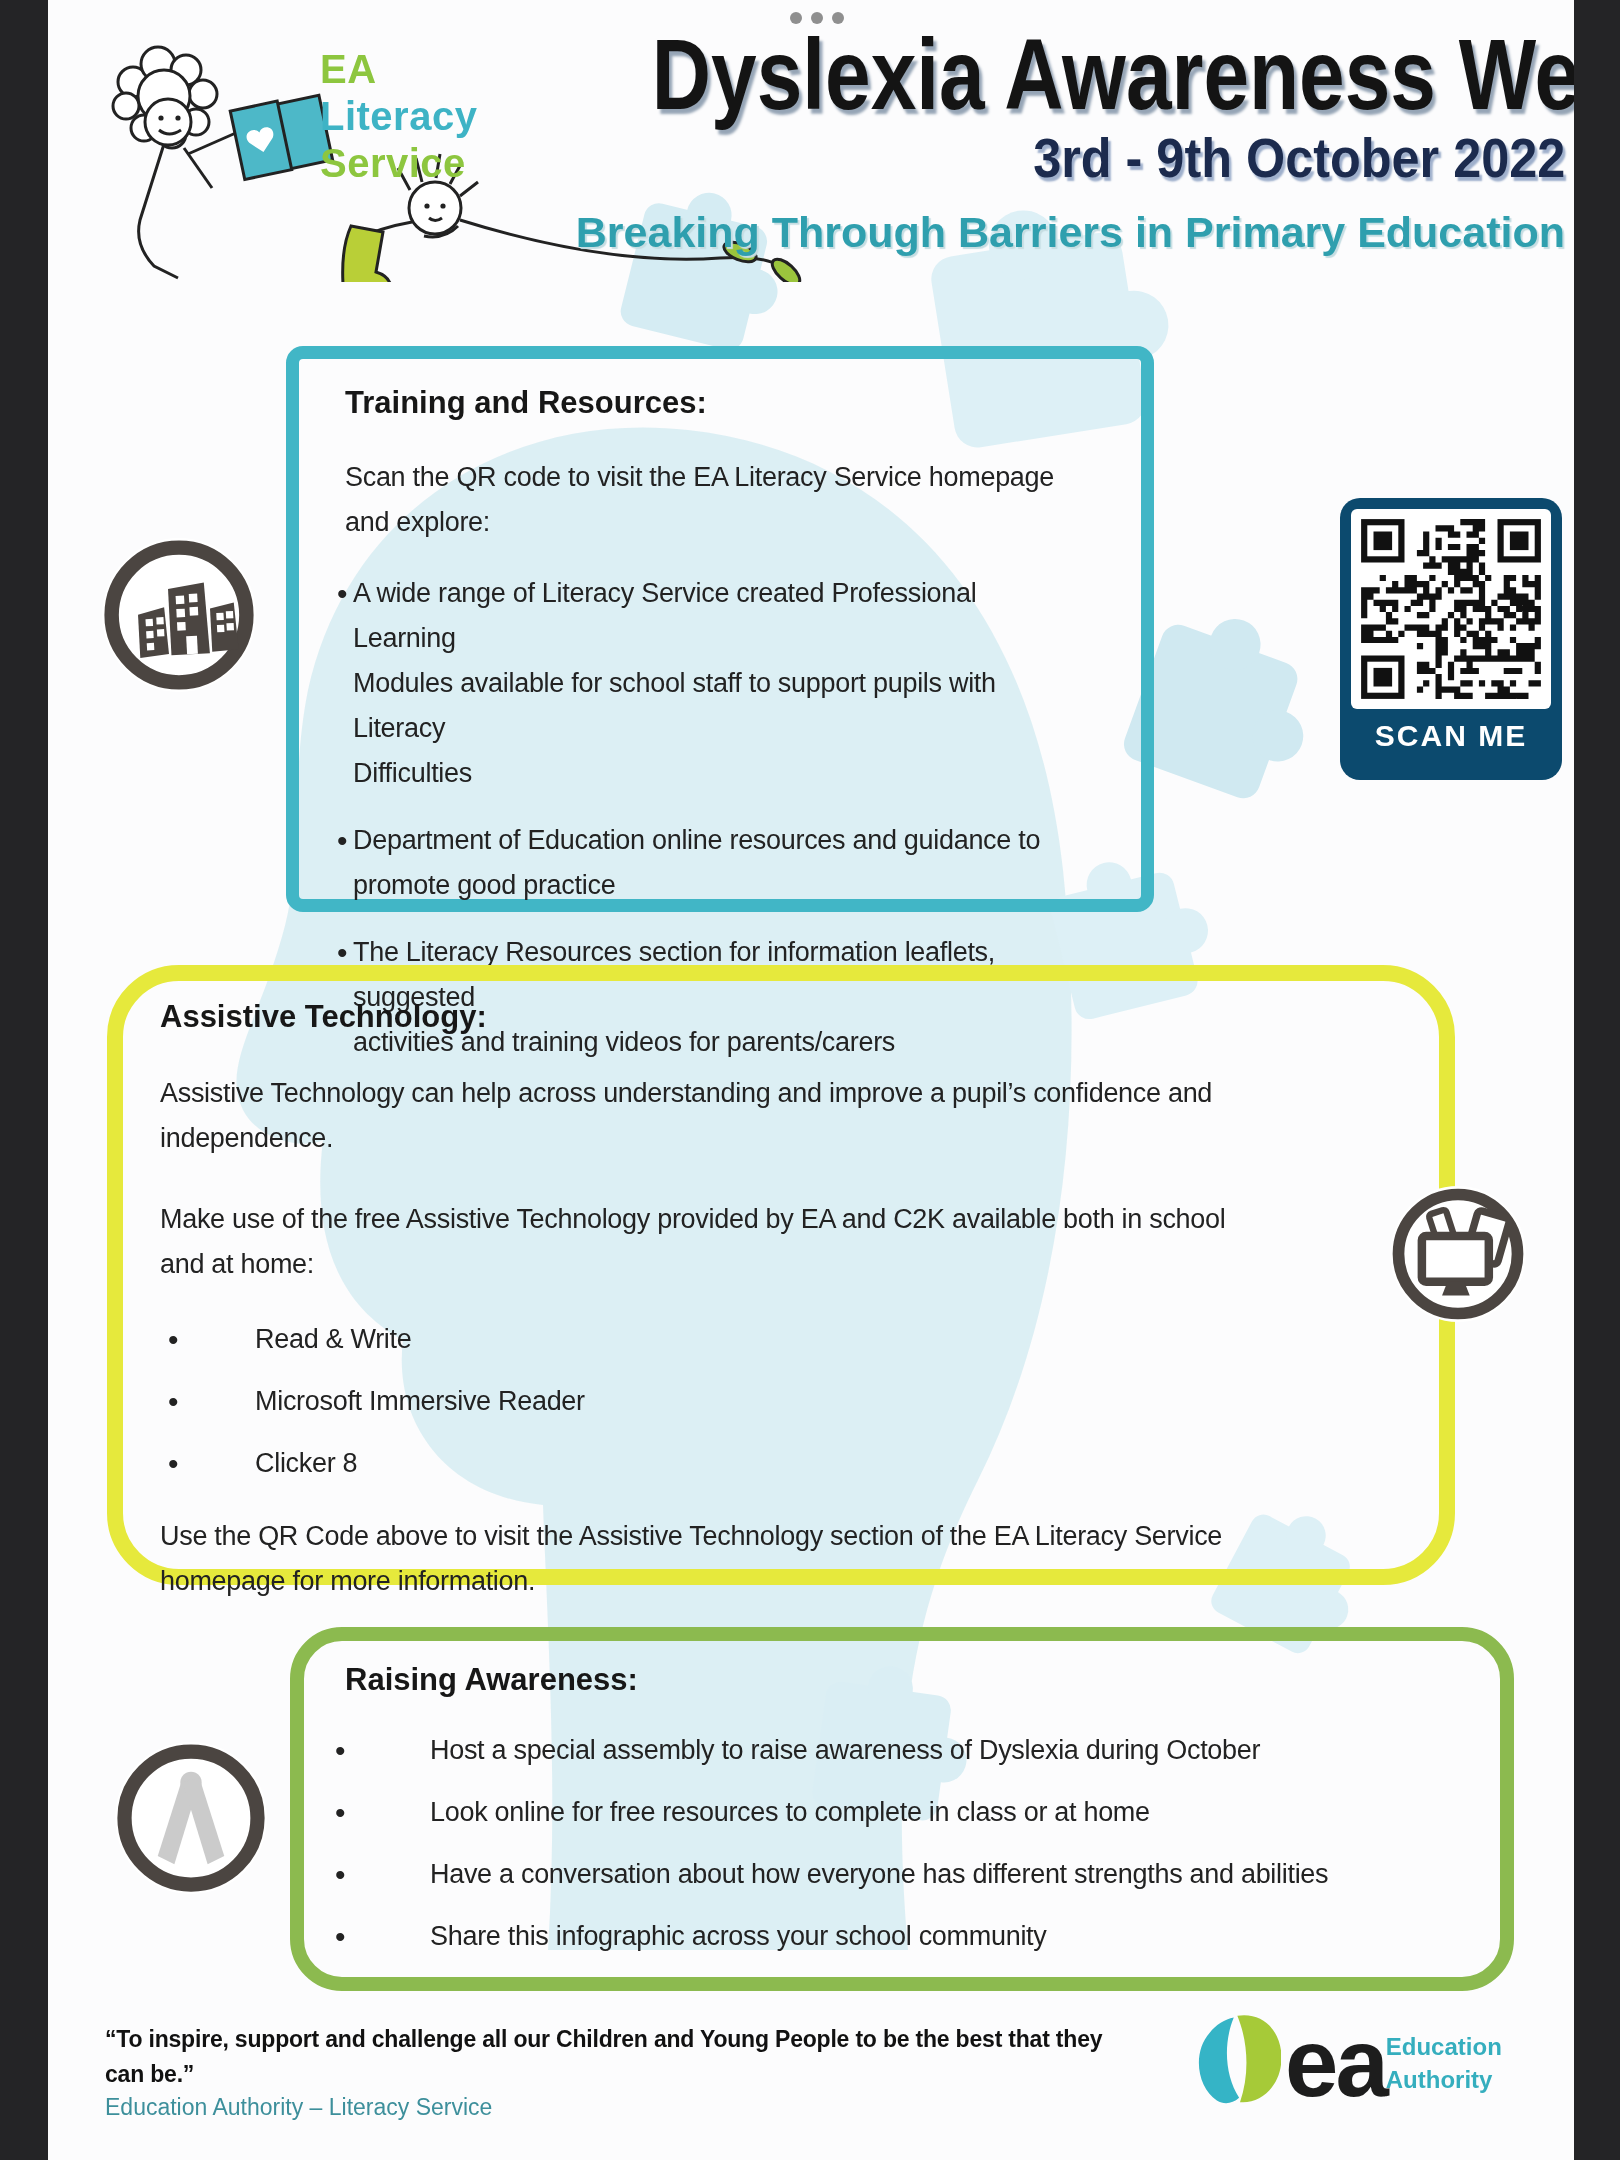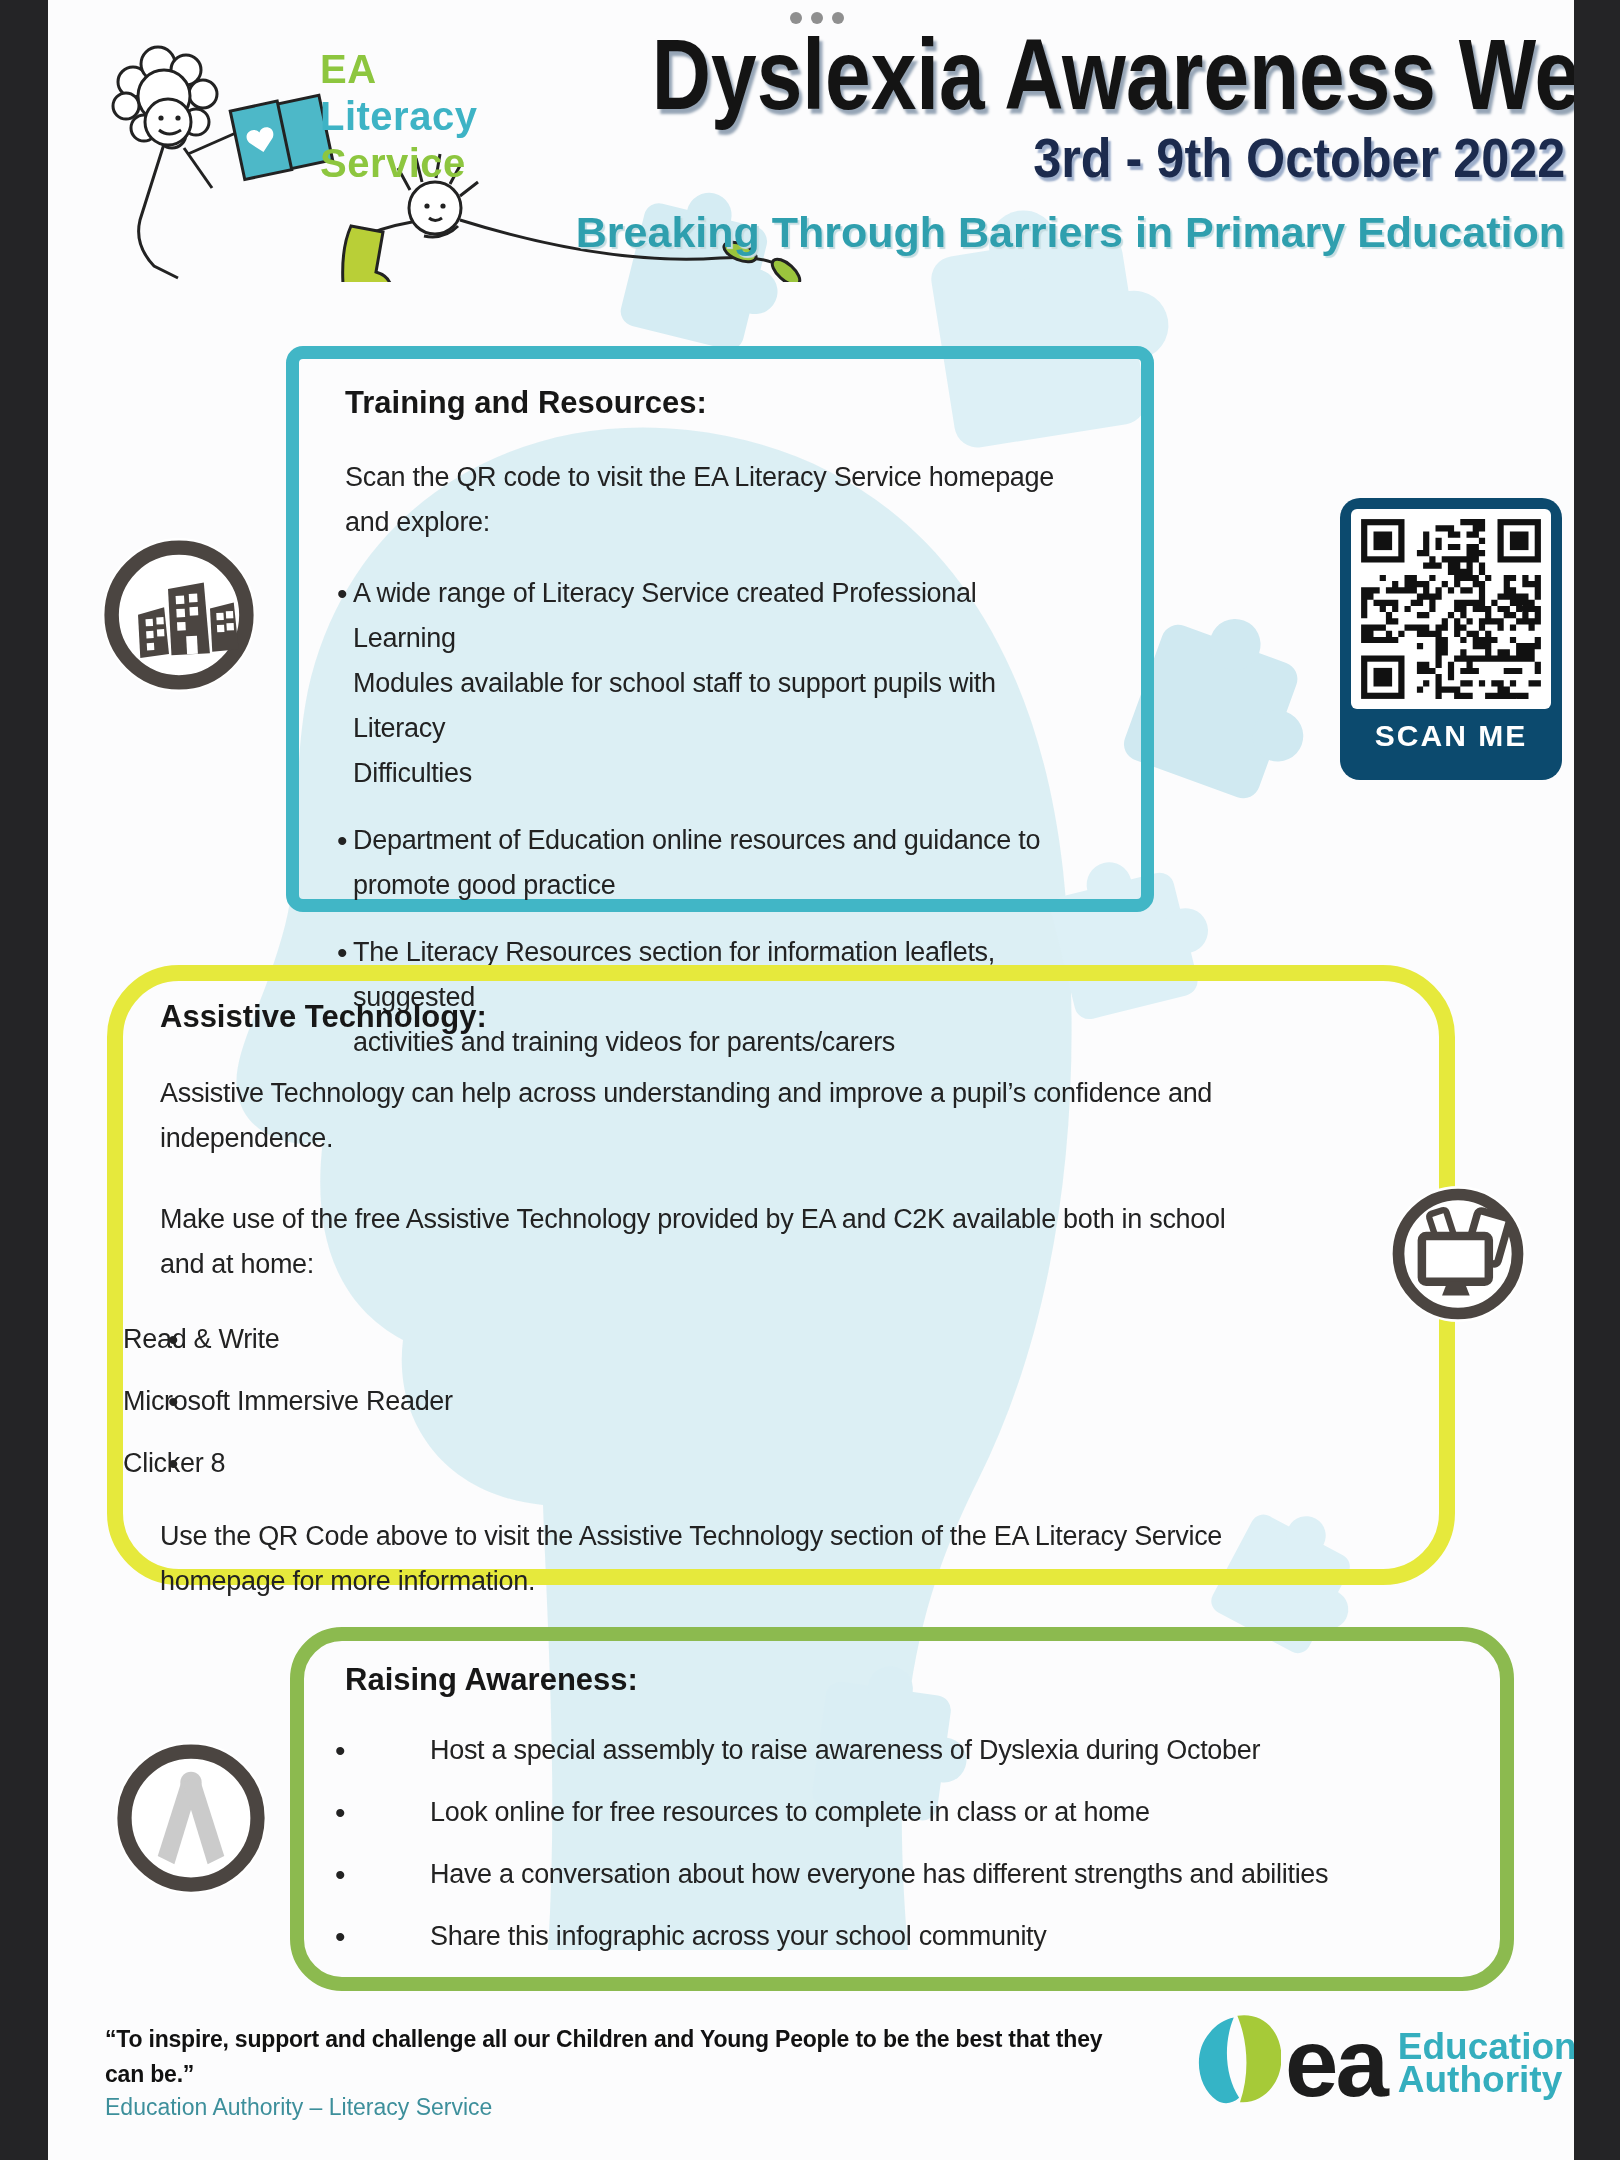--- a/index.html
+++ b/index.html
@@ -61,38 +61,38 @@
   .ic-buildings{left:54px;top:538px;width:154px;height:154px}
   .ic-devices{left:1342px;top:1186px;width:136px;height:136px}
   .ic-ribbon{left:67px;top:1742px;width:152px;height:152px}
   .circle-icon svg{width:100%;height:100%;display:block}
 
   
   .assistive{left:59px;top:965px;width:1348px;height:620px;border:16px solid var(--yellow);border-radius:72px}
   .assistive .box-title{margin:18px 0 0 37px}
   .assistive .para{margin:36px 40px 0 37px}
   .assistive ul{margin-top:30px}
-  .assistive li{margin-bottom:17px}
+  .assistive li{padding-left:132px;margin-bottom:17px}
   .assistive li::before{left:45px}
   .assistive .para.p3{margin-top:28px}
 
   
   .awareness{left:242px;top:1627px;width:1224px;height:364px;border:14px solid var(--green);border-radius:52px}
   .awareness .box-title{margin:21px 0 0 41px}
   .awareness ul{margin-top:30px}
   .awareness li{padding-left:126px;margin-bottom:17px}
   .awareness li::before{left:31px}
 
   
   .quote{position:absolute;left:57px;top:2022px;width:1090px;font-size:23px;font-weight:bold;line-height:35px;color:#111;z-index:1;letter-spacing:-.2px}
   .attribution{position:absolute;left:57px;top:2094px;font-size:23px;color:var(--attr-teal);z-index:1}
   .ea-logo{position:absolute;left:1135px;top:2008px;display:flex;align-items:center;z-index:1}
   .ea-logo svg{width:98px;height:110px}
   .ea-word{font-size:96px;font-weight:bold;color:#1d1d1d;line-height:.85;letter-spacing:-3px;margin-left:4px}
-  .ea-cap{margin-left:12px;font-size:37px;line-height:33px;font-weight:bold;color:#35aebe}
+  .ea-cap{font-size:24px;line-height:33px;font-weight:bold;color:#35aebe}
 </style>
 </head>
 <body>
 
 <div class="poster">
 
   <svg class="decor" viewBox="0 0 1526 2160">
     <defs>
       <g id="pz">
         <rect x="0" y="0" width="84" height="84" rx="10"></rect>

